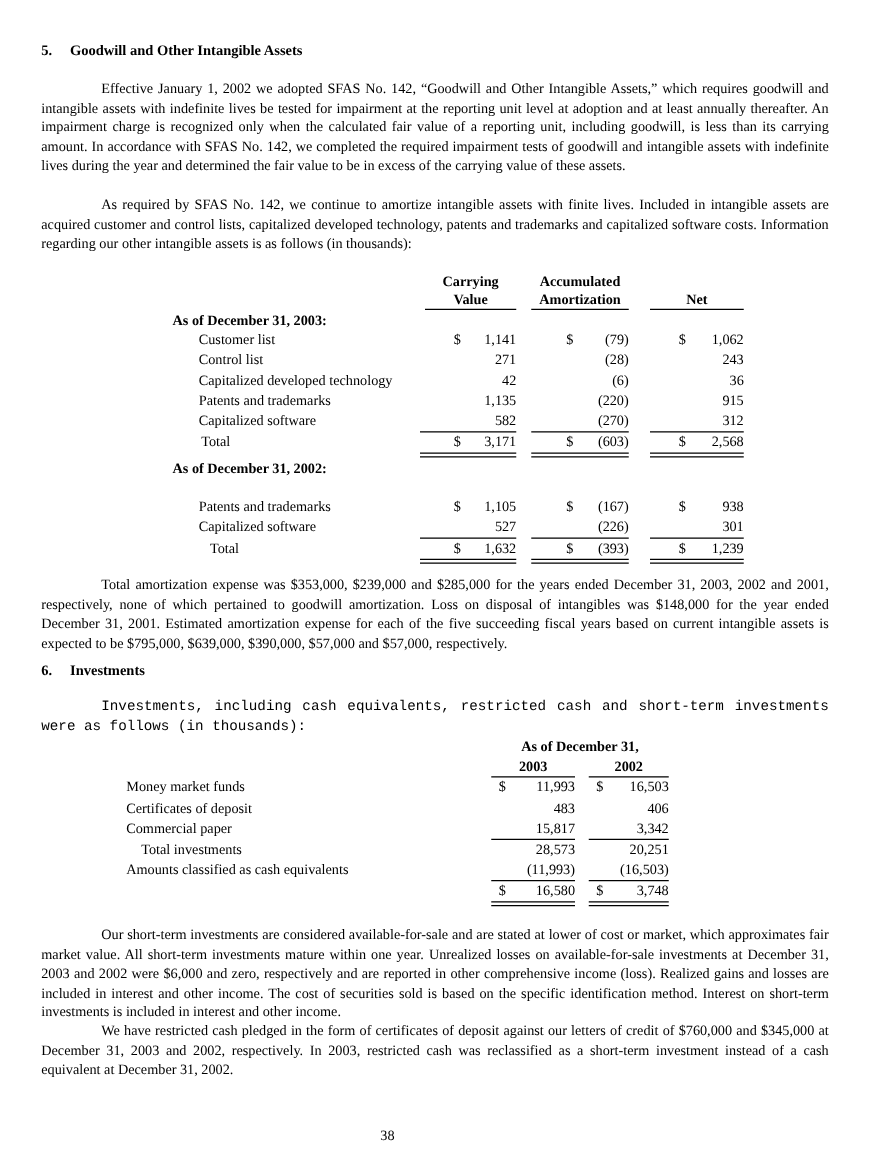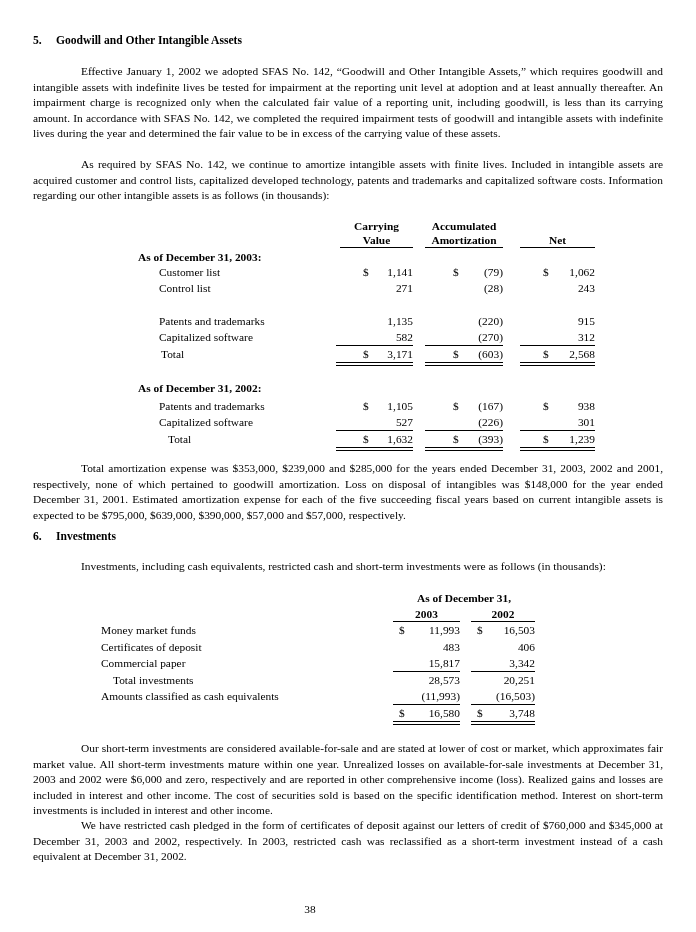--- a/index.html
+++ b/index.html
@@ -81,20 +81,32 @@
     <span class="cell" style="left:361px; width:52px;">
         <span class="val">271</span>
       </span>
     <span class="cell" style="left:451px; width:52px;">
         <span class="val">(28)</span>
       </span>
     <span class="cell" style="left:541px; width:54px;">
         <span class="val">243</span>
       </span>
   </div>
+  <div class="row" style="top:297px;">
+    <span class="lbl" style="left:159px;">Capitalized developed technology</span>
+    <span class="cell" style="left:361px; width:52px;">
+        <span class="val">42</span>
+      </span>
+    <span class="cell" style="left:451px; width:52px;">
+        <span class="val">(6)</span>
+      </span>
+    <span class="cell" style="left:541px; width:54px;">
+        <span class="val">36</span>
+      </span>
+  </div>
   <div class="row" style="top:313px;">
     <span class="lbl" style="left:159px;">Patents and trademarks</span>
     <span class="cell" style="left:361px; width:52px;text-align:center;">
         <span class="val">1,135</span>
       </span>
     <span class="cell" style="left:451px; width:52px;">
         <span class="val">(220)</span>
       </span>
     <span class="cell" style="left:541px; width:54px;">
         <span class="val">915</span>
@@ -127,21 +139,21 @@
       </span>
     <span class="cell" style="left:541px; width:54px;">
         <span class="dol">$</span>
         <span class="val">2,568</span>
       </span>
   </div>
   <div class="drule" style="left:336px; width:77px; top:362px;"></div>
   <div class="drule" style="left:425px; width:78px; top:362px;"></div>
   <div class="drule" style="left:520px; width:75px; top:362px;"></div>
 
-  <div class="lbl bold" style="left:138px; top:380px; line-height:16px;">As of December 31, 2002:</div>
+  <div class="lbl bold" style="left:138px; top:367px; line-height:16px;">As of December 31, 2002:</div>
   <div class="row" style="top:398px;">
     <span class="lbl" style="left:159px;">Patents and trademarks</span>
     <span class="cell" style="left:361px; width:52px;">
         <span class="dol">$</span>
         <span class="val">1,105</span>
       </span>
     <span class="cell" style="left:451px; width:52px;">
         <span class="dol">$</span>
         <span class="val">(167)</span>
       </span>
@@ -186,21 +198,21 @@
 </div>
 
 <div class="abs para" style="top:461px; left:33px; width:630px;">
   <span class="indent"></span><span>Total amortization expense was $353,000, $239,000 and $285,000 for the years ended December 31, 2003, 2002 and 2001, respectively, none of which pertained to goodwill amortization.  Loss on disposal of intangibles was $148,000 for the year ended December 31, 2001.  Estimated amortization expense for each of the five succeeding fiscal years based on current intangible assets is expected to be $795,000, $639,000, $390,000, $57,000 and $57,000, respectively.</span>
 </div>
 
 <div class="abs heading" style="left:33px; top:530px;">
   <span class="num">6.</span><span>Investments</span>
 </div>
 
-<div class="abs para" style="top:559px; left:33px; width:630px;">
+<div class="abs para" style="top:559px; left:33px; width:630px;font-family:Liberation Mono, monospace;">
   <span class="indent"></span><span>Investments, including cash equivalents, restricted cash and short-term investments were as follows (in thousands):</span>
 </div>
 
 <div class="tbl" style="left:0; top:0; width:696px; height:730px;">
   <div class="hdr" style="left:393px; width:142px; top:591px;">As of December 31,</div>
   <div class="hdr" style="left:393px; width:67px; top:607px;">2003</div>
   <div class="hdr" style="left:471px; width:64px; top:607px;">2002</div>
   <div class="rule" style="left:393px; width:67px; top:621px;"></div>
   <div class="rule" style="left:471px; width:64px; top:621px;"></div>
 

